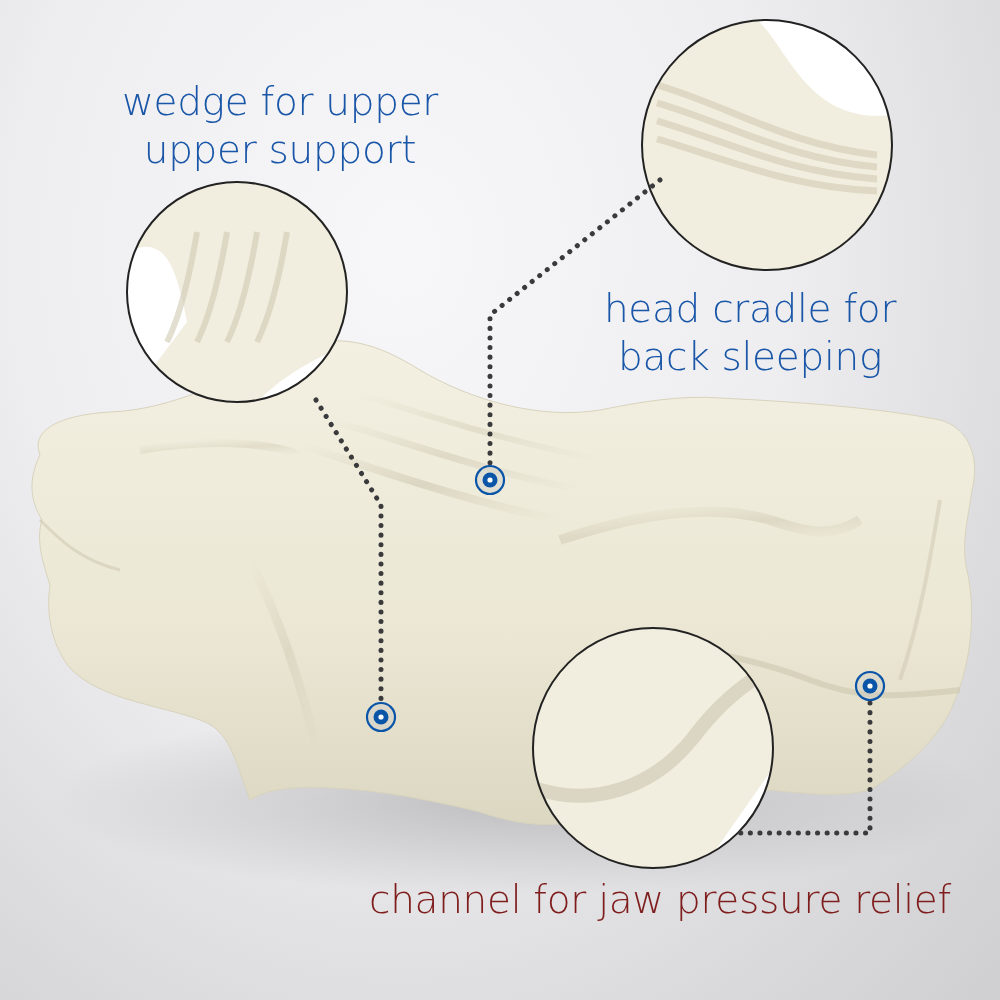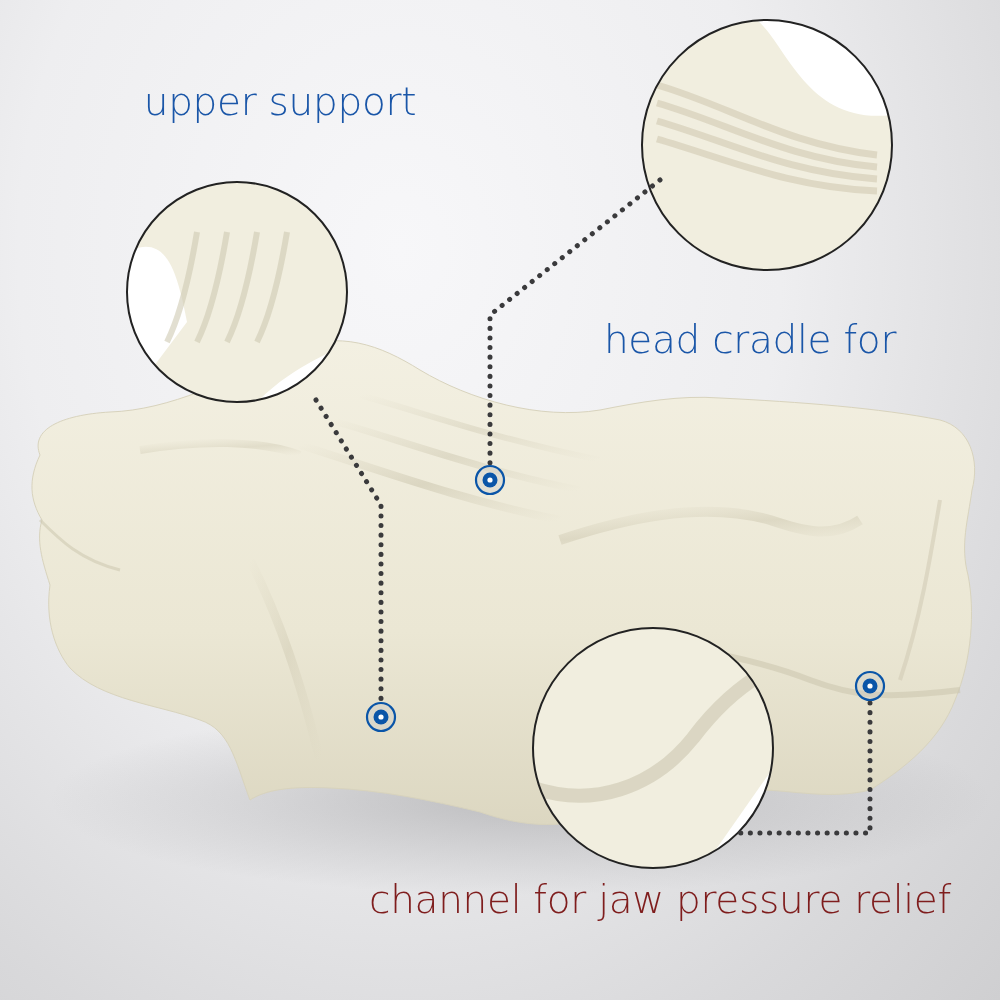--- a/index.html
+++ b/index.html
@@ -123,22 +123,24 @@
         <g>
           <circle cx="870" cy="686" r="14" fill="rgba(200,200,200,0.35)" stroke="#0a55a8" stroke-width="2.2"></circle>
           <circle cx="870" cy="686" r="7.5" fill="#0a55a8"></circle>
           <circle cx="870" cy="686" r="2.6" fill="#ffffff"></circle>
         </g>
       </g>
   </svg>
 
   <div id="labels">
       <div class="label" style="left: 100px; top: 78px; width: 360px; color: rgb(26, 86, 168);">
+        <span>wedge for upper</span>
         <span>upper support</span>
       </div>
-      <div class="label" style="left: 585px; top: 285px; width: 330px; color: rgb(26, 86, 168); margin-top: 31px;">
+      <div class="label" style="left: 585px; top: 285px; width: 330px; color: rgb(26, 86, 168);">
         <span>head cradle for</span>
+        <span>back sleeping</span>
       </div>
       <div class="label" style="left: 360px; top: 876px; width: 600px; color: #7f1d1d;">
         <span>channel for jaw pressure relief</span>
       </div>
     </div>
 </div>
 
 </body></html>

